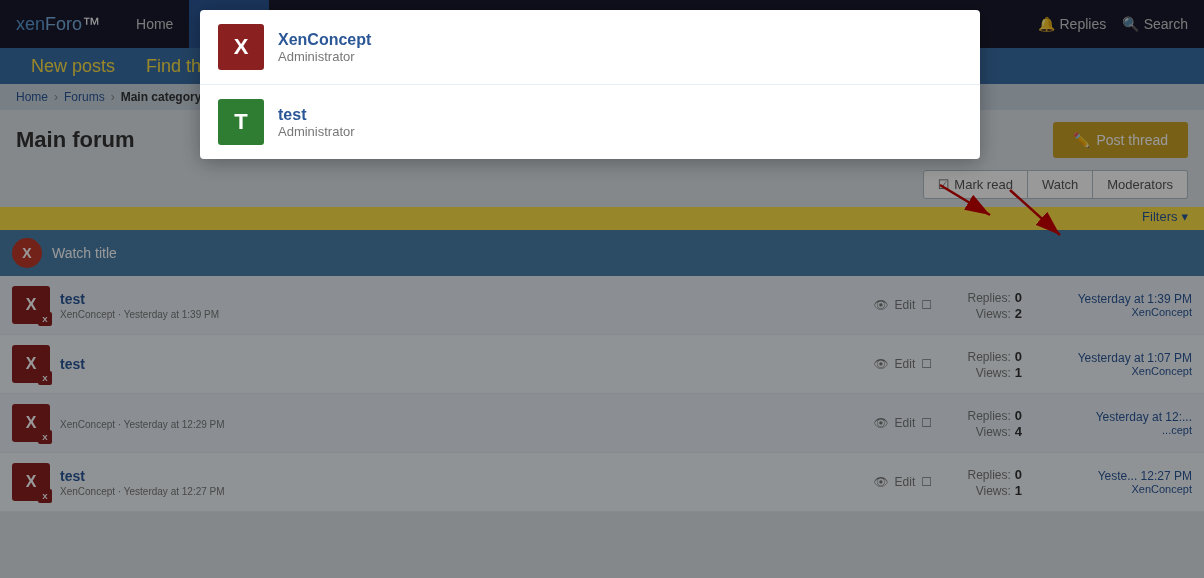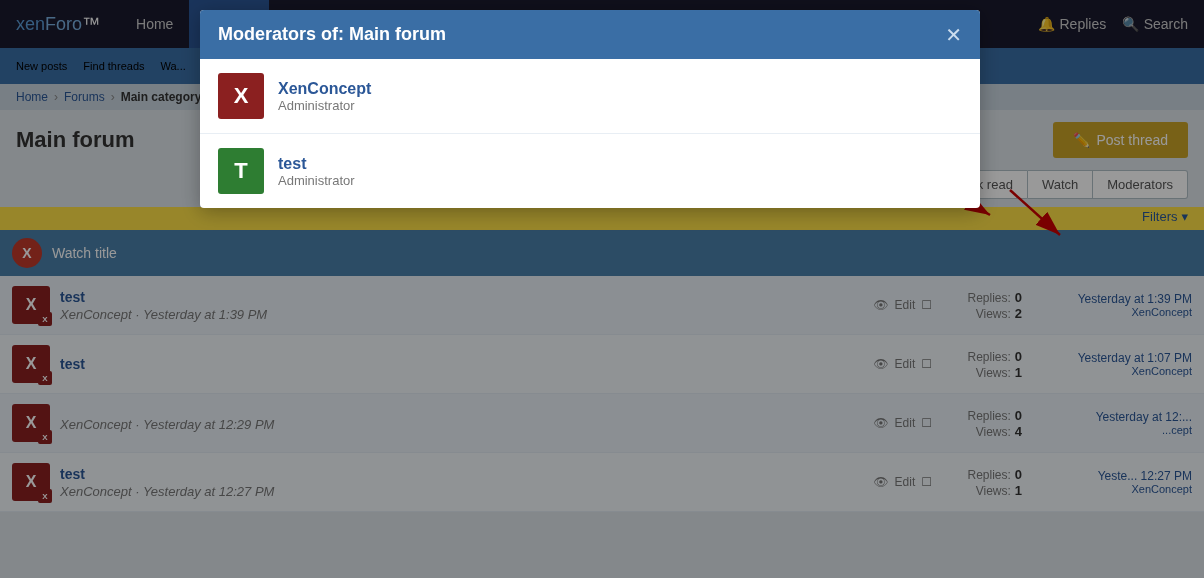--- a/index.html
+++ b/index.html
@@ -55,26 +55,27 @@
     
     .sub-nav {
       background: #3a6ea5;
       display: flex;
       align-items: center;
       padding: 0 16px;
       height: 36px;
       gap: 16px;
     }
     .sub-nav-item {
-      color: #000000;
-      cursor: pointer;
-      font-size: 11px;
+      color: #fde047;
+      cursor: pointer;
+      font-size: 18px;
       display: flex;
       align-items: center;
       gap: 4px;
+      margin-left: 15px;
     }
 
     
     .breadcrumb {
       background: #c8d4de;
       padding: 6px 16px;
       font-size: 12px;
       color: #555;
       display: flex;
       align-items: center;
@@ -222,23 +223,22 @@
       flex: 1;
     }
     .thread-name {
       color: #2b5797;
       font-size: 14px;
       font-weight: bold;
       cursor: pointer;
     }
     .thread-meta {
       color: #777;
-      font-size: 13px;
+      font-size: 10px;
       margin-top: 2px;
-      font-style: italic;
     }
     .thread-actions {
       display: flex;
       align-items: center;
       gap: 6px;
       color: #777;
       font-size: 12px;
     }
     .thread-stats {
       text-align: right;
@@ -527,24 +527,20 @@
     </marker>
   </defs>
 
   <line x1="940" y1="185" x2="990" y2="215" stroke="#cc0000" stroke-width="2.5" marker-end="url(#arrowhead)"></line>
 
   <line x1="1010" y1="190" x2="1060" y2="235" stroke="#cc0000" stroke-width="2.5" marker-end="url(#arrowhead)"></line>
 </svg>
 
 <div class="modal-overlay">
   <div class="modal">
-    <div class="modal-header">
-      <span class="modal-title">Moderators of: Main forum</span>
-      <button class="modal-close">✕</button>
-    </div>
     <div class="modal-body">
       <div class="moderator-item">
         <div class="mod-avatar red">X</div>
         <div class="mod-info">
           <div class="mod-name">XenConcept</div>
           <div class="mod-role">Administrator</div>
         </div>
       </div>
       <div class="moderator-item">
         <div class="mod-avatar green">T</div>

